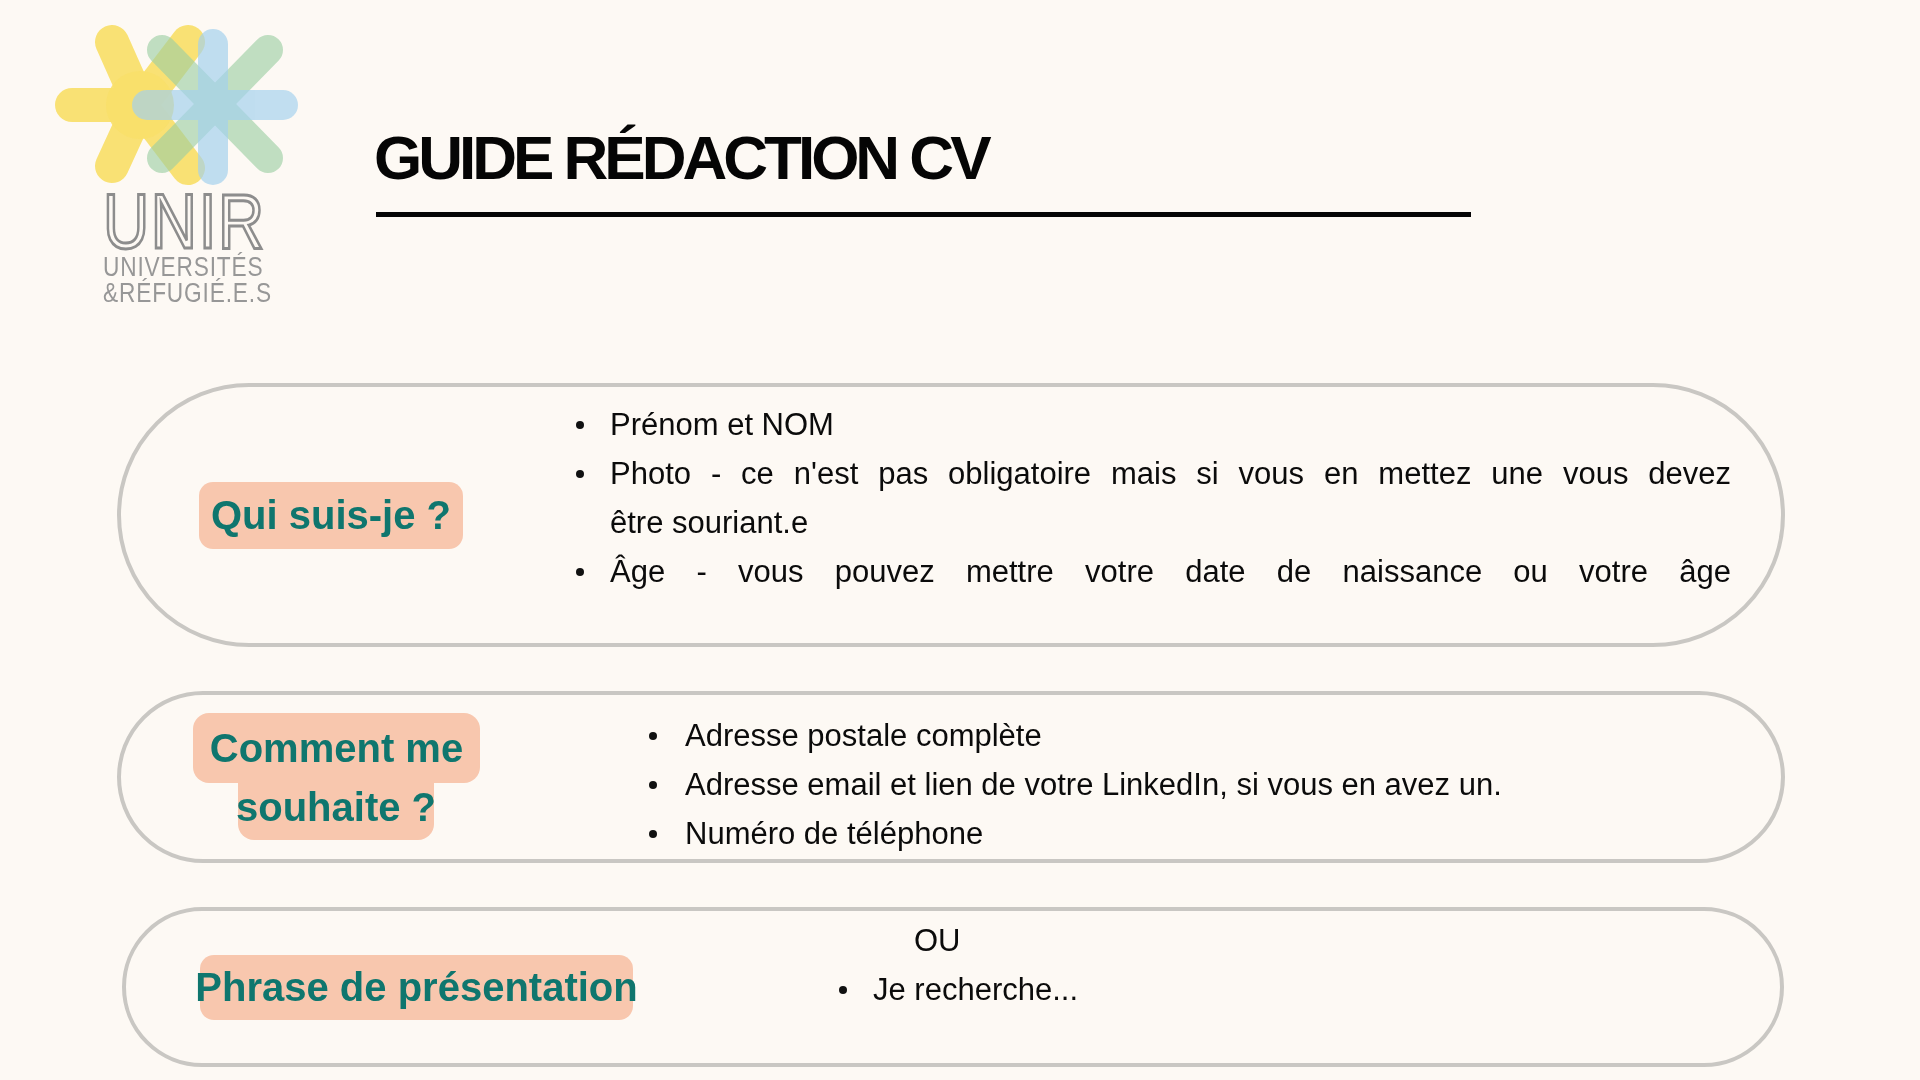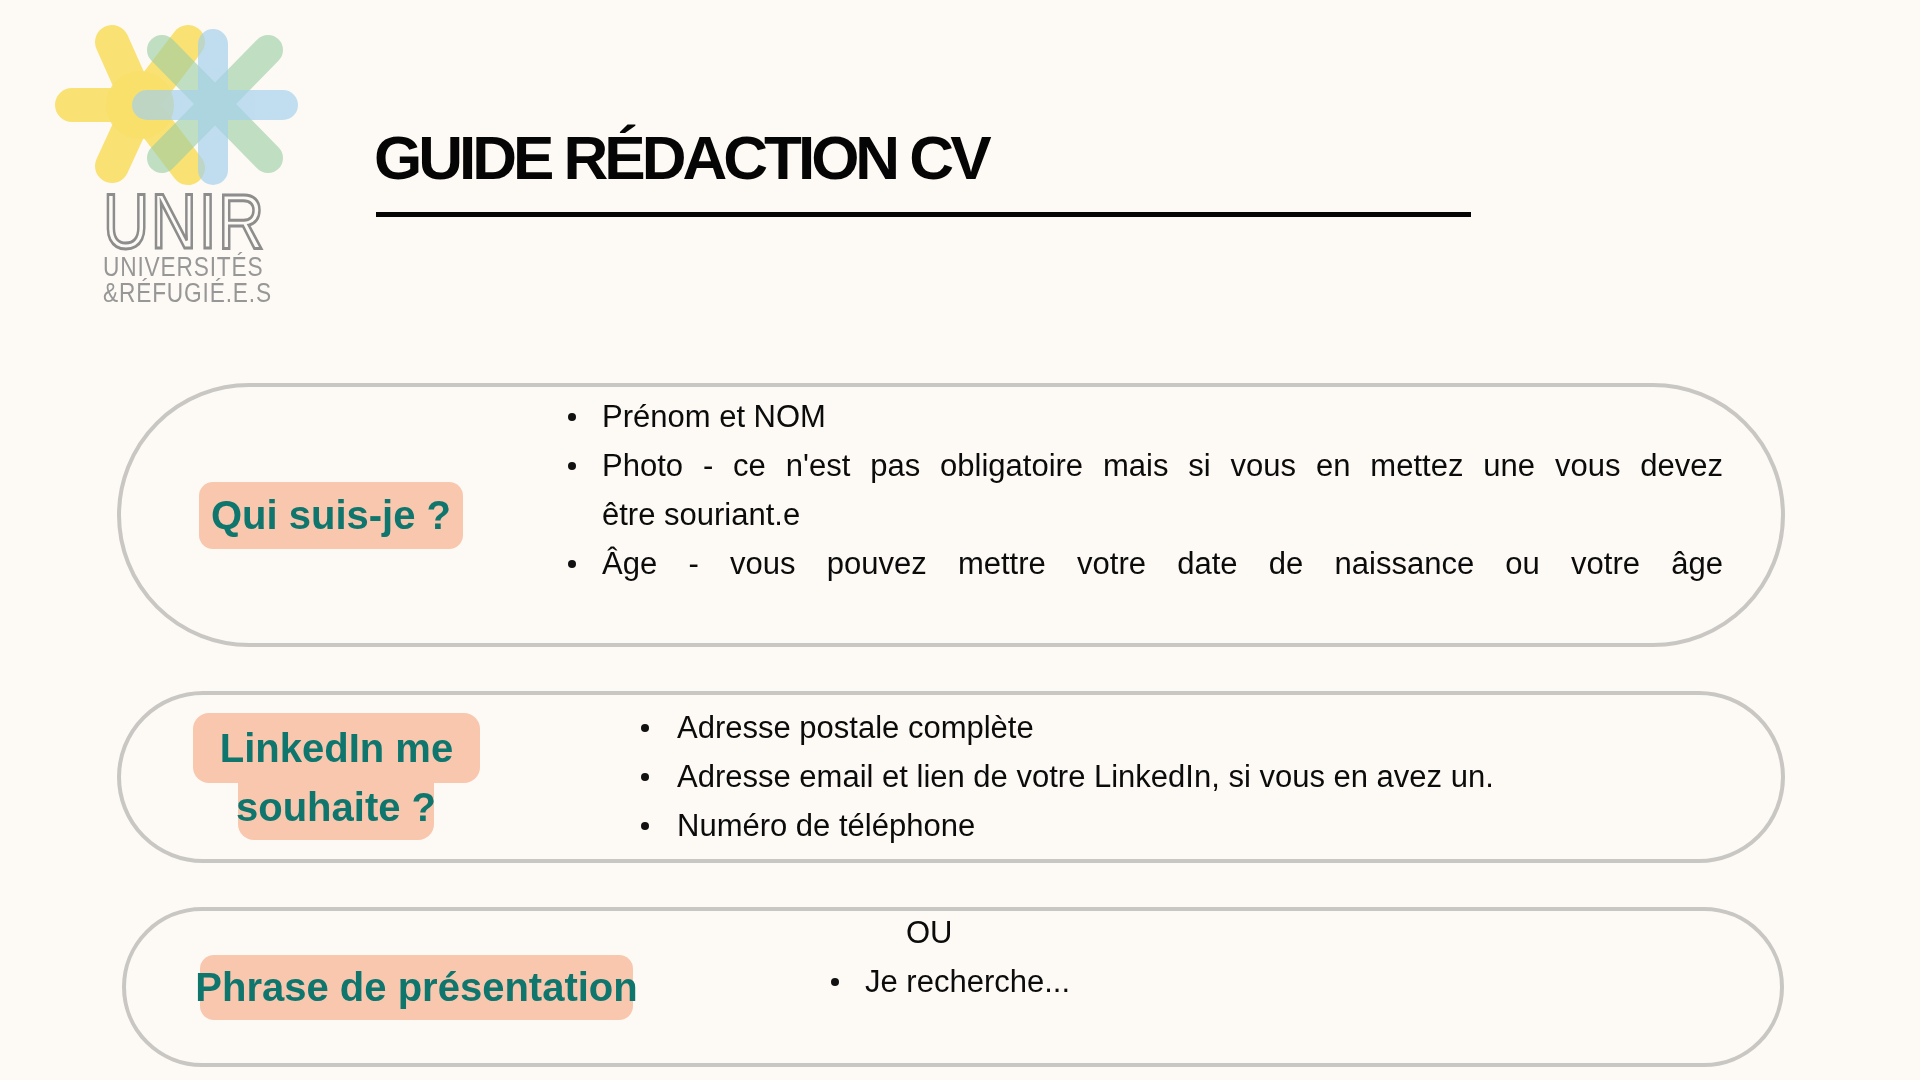--- a/index.html
+++ b/index.html
@@ -55,21 +55,21 @@
     display:flex; align-items:center; justify-content:center;
     white-space:nowrap;
     text-align:right;
   }
   #pill1 { left:199px; top:482px; width:264px; height:67px; }
   #pill2a { left:193px; top:713px; width:287px; height:70px; border-radius:16px; }
   #pill2b { left:238px; top:775px; width:196px; height:65px; border-radius:0 0 16px 16px; }
   #pill3 { left:200px; top:955px; width:433px; height:65px; }
 
   
-  .list { position:absolute; margin:0; padding:0; list-style:none; font-size:31px; line-height:49px; color:#0b0b0b; }
+  .list { position:absolute; margin:8px; padding:0; list-style:none; font-size:31px; line-height:49px; color:#0b0b0b; }
   .list .item { position:relative; }
   .list .bullet {
     position:absolute; width:8px; height:8px; border-radius:50%; background:#111; top:21px;
   }
   .list .line { display:block; white-space:nowrap; }
   .list .line.justify { text-align:justify; text-align-last:justify; white-space:normal; }
 
   #list1 { left:602px; top:392px; width:1121px; }
   #list1 .bullet { left:-34px; }
   #list2 { left:677px; top:703px; width:1000px; }
@@ -125,21 +125,21 @@
     <span class="line justify">Photo - ce n'est pas obligatoire mais si vous en mettez une vous devez</span>
     <span class="line">être souriant.e</span>
   </li>
   <li class="item">
     <span class="bullet"></span>
     <span class="line justify">Âge - vous pouvez mettre votre date de naissance ou votre âge</span>
   </li>
 </ul>
 
 <div id="box2" class="box"></div>
-<div id="pill2a" class="pill">LinkedIn me</div>
+<div id="pill2a" class="pill">Comment me</div>
 <div id="pill2b" class="pill">souhaite ?</div>
 <ul id="list2" class="list">
   <li class="item">
     <span class="bullet"></span>
     <span class="line">Adresse postale complète</span>
   </li>
   <li class="item">
     <span class="bullet"></span>
     <span class="line">Adresse email et lien de votre LinkedIn, si vous en avez un.</span>
   </li>

